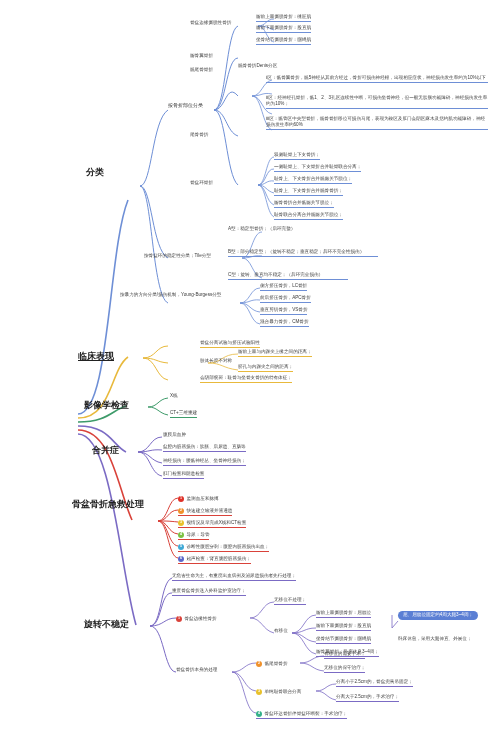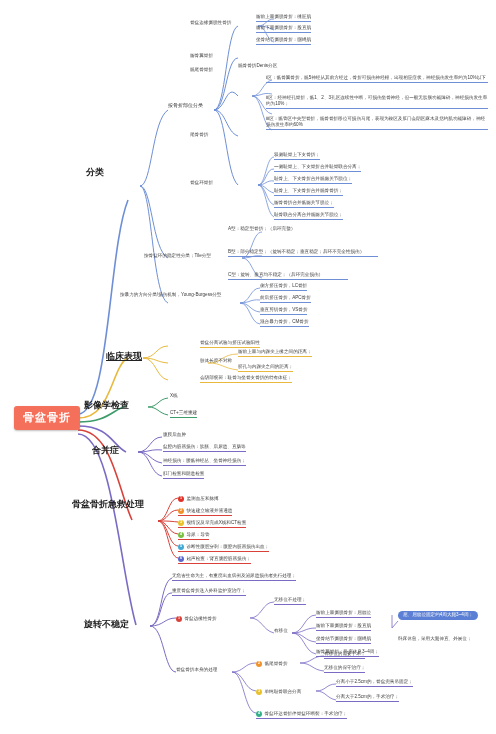--- a/index.html
+++ b/index.html
@@ -146,21 +146,20 @@
 
     <path d="M232 672 C 244 672, 244 663, 256 663" stroke="#7B6BC4" stroke-width=".8" fill="none"></path>
     <path d="M232 672 C 244 672, 244 690, 256 691" stroke="#7B6BC4" stroke-width=".8" fill="none"></path>
     <path d="M232 672 C 244 672, 244 712, 256 713" stroke="#7B6BC4" stroke-width=".8" fill="none"></path>
     <path d="M300 663 C 312 663, 312 656, 324 656" stroke="#7B6BC4" stroke-width=".8" fill="none"></path>
     <path d="M300 663 C 312 663, 312 670, 324 671" stroke="#7B6BC4" stroke-width=".8" fill="none"></path>
     <path d="M316 691 C 326 691, 326 684, 336 684" stroke="#7B6BC4" stroke-width=".8" fill="none"></path>
     <path d="M316 691 C 326 691, 326 698, 336 700" stroke="#7B6BC4" stroke-width=".8" fill="none"></path>
   </svg>
 
-  <div class="node root">骨盆骨折</div>
 
   <div class="node l1" style="left:86px; top:168px;">分类</div>
 
   <div class="node leaf mid ul-none" style="left:168px; top:103px;">按骨折部位分类</div>
 
   <div class="node leaf ul-none" style="left:190px; top:21px;">骨盆边缘撕脱性骨折</div>
   <div class="node leaf ul-blue" style="left:256px; top:15px;">髂前上棘撕脱骨折：缝匠肌</div>
   <div class="node leaf ul-blue" style="left:256px; top:26px;">髂前下棘撕脱骨折：股直肌</div>
   <div class="node leaf ul-blue" style="left:256px; top:38px;">坐骨结节撕脱骨折：腘绳肌</div>
 
@@ -186,21 +185,21 @@
   <div class="node leaf two ul-none" style="left:228px; top:226px; width:110px;">A型：稳定型骨折；（后环完整）</div>
   <div class="node leaf two ul-blue" style="left:228px; top:249px; width:150px;">B型：部分稳定型；（旋转不稳定；垂直稳定；后环不完全性损伤）</div>
   <div class="node leaf two ul-blue" style="left:228px; top:272px; width:120px;">C型：旋转、垂直均不稳定；（后环完全损伤）</div>
 
   <div class="node leaf two ul-none" style="left:120px; top:292px; width:118px;">按暴力的方向分类/损伤机制，Young-Burgess分型</div>
   <div class="node leaf ul-blue" style="left:260px; top:284px;">侧方挤压骨折，LC骨折</div>
   <div class="node leaf ul-blue" style="left:260px; top:296px;">前后挤压骨折，APC骨折</div>
   <div class="node leaf ul-blue" style="left:260px; top:308px;">垂直剪切骨折，VS骨折</div>
   <div class="node leaf ul-blue" style="left:260px; top:320px;">混合暴力骨折，CM骨折</div>
 
-  <div class="node l1" style="left:106px; top:352px;text-decoration:underline;">临床表现</div>
+  <div class="node l1" style="left:78px; top:352px;text-decoration:underline;">临床表现</div>
   <div class="node leaf ul-yellow" style="left:200px; top:341px;">骨盆分离试验与挤压试验阳性</div>
   <div class="node leaf ul-none" style="left:200px; top:359px;">肢体长度不对称</div>
   <div class="node leaf ul-yellow" style="left:238px; top:350px;">髂前上棘与内踝尖上缘之间的距离；</div>
   <div class="node leaf ul-yellow" style="left:238px; top:365px;">脐孔与内踝尖之间的距离；</div>
   <div class="node leaf ul-yellow" style="left:200px; top:376px;">会阴部瘀斑：耻骨与坐骨支骨折的特有体征；</div>
 
   <div class="node l1" style="left:84px; top:401px;">影像学检查</div>
   <div class="node leaf ul-none" style="left:170px; top:394px;">X线</div>
   <div class="node leaf ul-green" style="left:170px; top:411px;">CT+三维重建</div>
 

